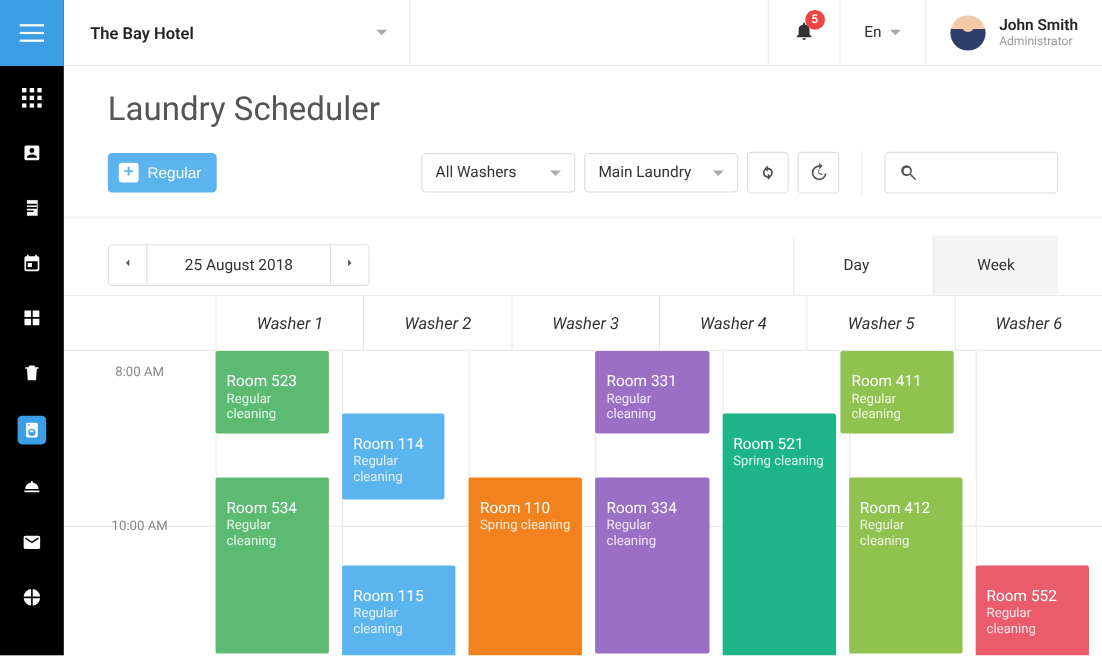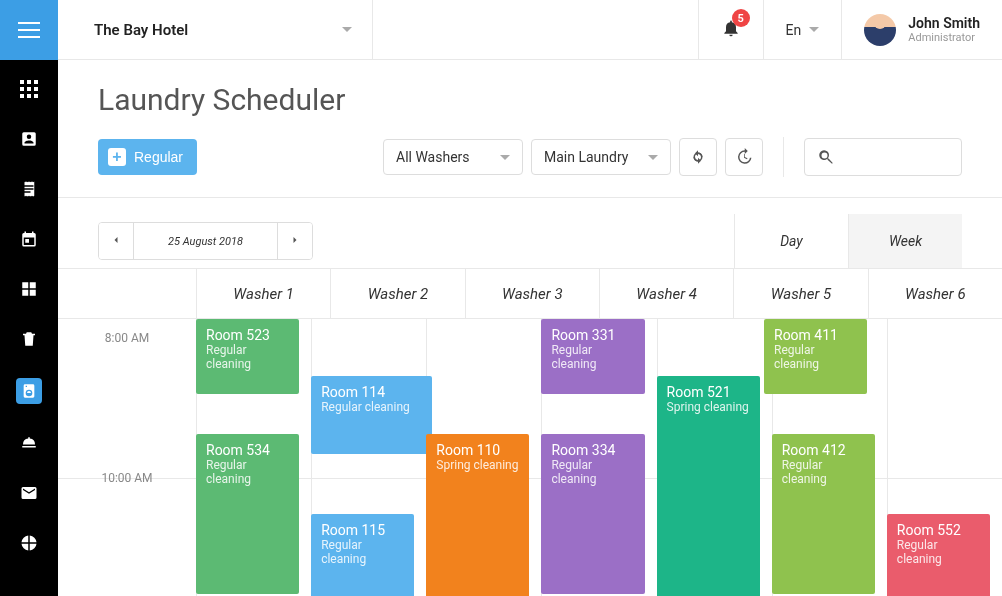--- a/index.html
+++ b/index.html
@@ -7,21 +7,21 @@
 .app { display: flex; height: 596px; width: 1002px; }
 .sidebar { width: 58px; background: #000; display: flex; flex-direction: column; }
 .hamburger { height: 60px; background: #3c9ee5; display: flex; align-items: center; justify-content: center; cursor: pointer; }
 .hamburger span { width: 22px; height: 2px; background: #fff; box-shadow: 0 -7px 0 #fff, 0 7px 0 #fff; }
 .nav { flex: 1; display: flex; flex-direction: column; align-items: center; padding-top: 18px; gap: 28px; }
 .nav-item { width: 22px; height: 22px; display: flex; align-items: center; justify-content: center; cursor: pointer; }
 .nav-item svg { fill: #fff; }
 .nav-item.active { background: #3c9ee5; border-radius: 4px; padding: 2px; width: 26px; height: 26px; }
 .main { flex: 1; display: flex; flex-direction: column; }
 .topbar { height: 60px; display: flex; align-items: center; border-bottom: 1px solid #e8e8e8; }
-.hotel-select { flex: 0 0 315px; height: 100%; display: flex; align-items: center; padding: 0 20px 0 36px; border-right: 1px solid #e8e8e8; justify-content: space-between; cursor: pointer; }
+.hotel-select { flex: 0 0 315px; height: 100%; display: flex; align-items: center; padding: 0 20px 0 24px; border-right: 1px solid #e8e8e8; justify-content: space-between; cursor: pointer; }
 .hotel-select .name { font-weight: 600; font-size: 15px; color: #222; }
 .caret-down { width: 0; height: 0; border-left: 5px solid transparent; border-right: 5px solid transparent; border-top: 5px solid #aaa; }
 .top-spacer { flex: 1; }
 .top-section { height: 100%; display: flex; align-items: center; padding: 0 22px; border-left: 1px solid #e8e8e8; cursor: pointer; gap: 8px; }
 .bell-wrap { position: relative; }
 .badge { position: absolute; top: -9px; right: -9px; background: #ef4444; color: #fff; border-radius: 50%; width: 18px; height: 18px; font-size: 11px; display: flex; align-items: center; justify-content: center; font-weight: 600; }
 .lang { font-size: 14px; color: #333; }
 .user { display: flex; align-items: center; gap: 12px; }
 .avatar { width: 32px; height: 32px; border-radius: 50%; background: linear-gradient(#f4c9a8 40%, #2c3e6a 40%); position: relative; overflow: hidden; }
 .avatar::before { content: ""; position: absolute; top: 3px; left: 10px; width: 12px; height: 12px; background: #f4c9a8; border-radius: 50%; }
@@ -36,33 +36,33 @@
 .tool-spacer { flex: 1; }
 .select-box { border: 1px solid #ddd; border-radius: 4px; padding: 9px 12px; display: flex; align-items: center; justify-content: space-between; cursor: pointer; background: #fff; font-size: 14px; min-width: 140px; }
 .icon-btn { border: 1px solid #ddd; border-radius: 4px; width: 38px; height: 38px; display: flex; align-items: center; justify-content: center; cursor: pointer; background: #fff; }
 .icon-btn svg { fill: #555; }
 .toolbar-sep { width: 1px; height: 40px; background: #e8e8e8; margin: 0 12px; }
 .search-box { border: 1px solid #ddd; border-radius: 4px; width: 158px; height: 38px; display: flex; align-items: center; padding: 0 12px; background: #fff; }
 .search-box svg { fill: #555; }
 .nav-row { padding: 16px 40px 0 40px; display: flex; align-items: center; border-bottom: 1px solid #e8e8e8; }
 .date-nav { display: flex; border: 1px solid #ddd; border-radius: 4px; overflow: hidden; height: 38px; }
 .date-nav button { width: 34px; background: #fff; border: none; cursor: pointer; font-size: 16px; color: #555; }
-.date-nav .date-label { display: flex; align-items: center; padding: 0 34px; border-left: 1px solid #ddd; border-right: 1px solid #ddd; font-size: 11px; color: #333; font-style: italic; }
-.view-tabs { margin-left: auto; display: flex; height: 54px; font-style: italic; }
+.date-nav .date-label { display: flex; align-items: center; padding: 0 34px; border-left: 1px solid #ddd; border-right: 1px solid #ddd; font-size: 14px; color: #333; }
+.view-tabs { margin-left: auto; display: flex; height: 54px; }
 .view-tab { width: 114px; display: flex; align-items: center; justify-content: center; cursor: pointer; font-size: 14px; color: #333; border-left: 1px solid #e8e8e8; }
-.view-tab.inactive { background: #f4f4f4; }
+.view-tab.inactive { background: #f4f4f4; margin-left: 13px; }
 .grid { flex: 1; overflow: hidden; position: relative; }
 .grid-header { display: flex; height: 50px; border-bottom: 1px solid #e8e8e8; }
 .time-gutter { width: 138px; flex-shrink: 0; }
 .washer-col { flex: 1; border-left: 1px solid #e8e8e8; display: flex; align-items: center; justify-content: center; font-size: 15px; color: #333; font-weight: 400; font-style: italic; }
 .grid-body { position: relative; height: 320px; }
 .hour-row { position: absolute; left: 0; right: 0; border-bottom: 1px solid #e8e8e8; height: 160px; }
 .hour-label { position: absolute; left: 0; width: 138px; text-align: center; font-size: 12px; color: #888; transform: translateY(-8px); }
 .col-line { position: absolute; top: 0; bottom: 0; width: 1px; background: #e8e8e8; }
-.event { position: absolute; padding: 8px 10px; color: #fff; border-radius: 2px; overflow: hidden; cursor: pointer; }
+.event { position: absolute; padding: 20px 10px; color: #fff; border-radius: 2px; overflow: hidden; cursor: pointer; }
 .event .e-title { font-size: 14px; font-weight: 400; }
 .event .e-sub { font-size: 12px; opacity: 0.85; }
 .c-green  { background: #5cba73; }
 .c-blue   { background: #5cb4ee; }
 .c-purple { background: #9b6fc6; }
 .c-teal   { background: #1db588; }
 .c-olive  { background: #8fc24e; }
 .c-orange { background: #f2821d; }
 .c-red    { background: #ea5c6c; }
 </style>
@@ -253,21 +253,21 @@
             <div class="col-line" style="left: 713.714px;"></div>
             <div class="col-line" style="left: 828.857px;"></div>
             <div class="event c-green" style="left: 138px; width: 103.143px; top: 0px; height: 75px;">
               <div class="e-title">Room 523</div>
               <div class="e-sub">Regular cleaning</div>
             </div>
             <div class="event c-green" style="left: 138px; width: 103.143px; top: 115px; height: 160px;">
               <div class="e-title">Room 534</div>
               <div class="e-sub">Regular cleaning</div>
             </div>
-            <div class="event c-blue" style="left: 253.143px; width: 121px; top: 57px; height: 78px;">
+            <div class="event c-blue" style="left: 253.143px; width: 93px; top: 57px; height: 78px;">
               <div class="e-title">Room 114</div>
               <div class="e-sub">Regular cleaning</div>
             </div>
             <div class="event c-blue" style="left: 253.143px; width: 103.143px; top: 195px; height: 140px;">
               <div class="e-title">Room 115</div>
               <div class="e-sub">Regular cleaning</div>
             </div>
             <div class="event c-orange" style="left: 368.286px; width: 103.143px; top: 115px; height: 200px;">
               <div class="e-title">Room 110</div>
               <div class="e-sub">Spring cleaning</div>

